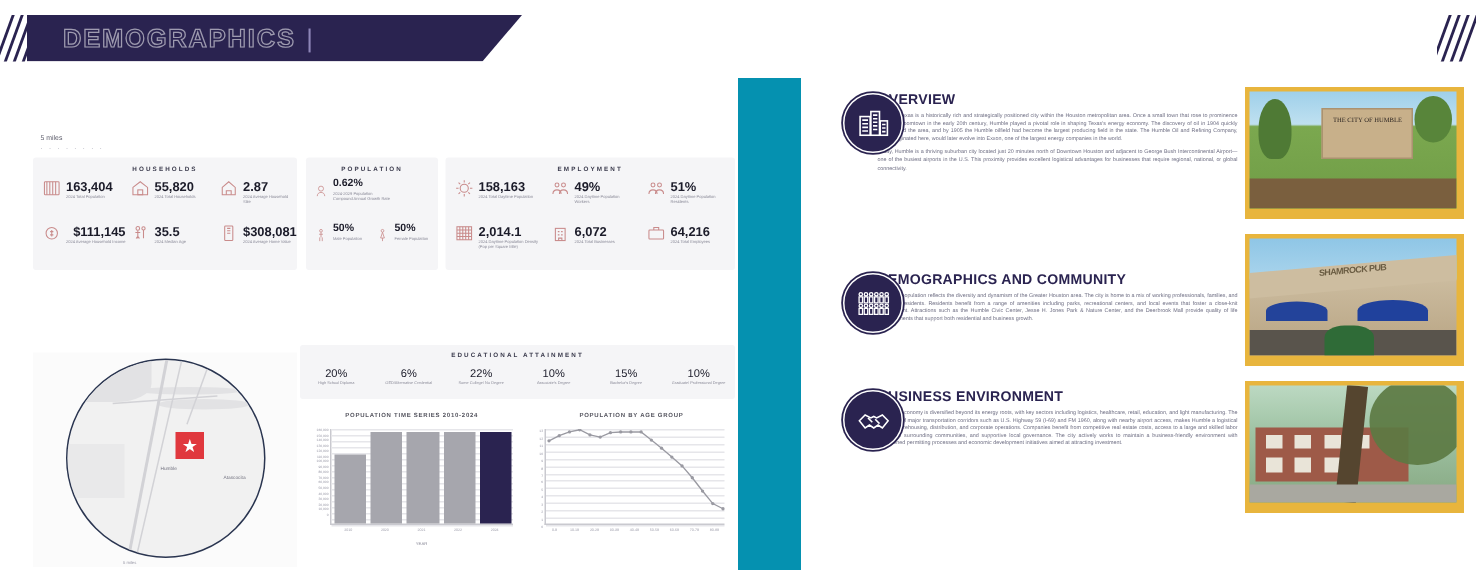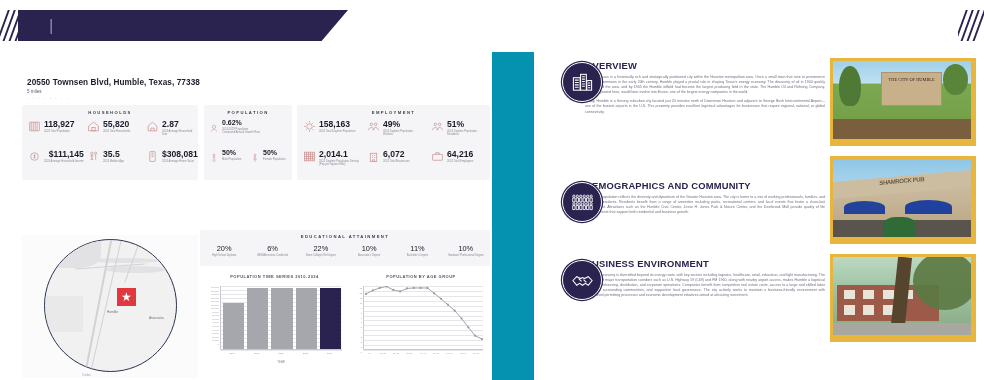--- a/index.html
+++ b/index.html
@@ -117,47 +117,47 @@
 
 <div class="page">
 
   <div class="hdr-left-hatch">
     <i style="left:2px"></i>
       <i style="left:8px"></i>
       <i style="left:14px"></i>
       <i style="left:20px"></i>
   </div>
   <div class="hdr-left">
+    <span class="hdr-outline">DEMOGRAPHICS</span>
     <span class="hdr-sep">|</span>
     <span class="hdr-solid">5 MILE</span>
   </div>
 
   <div class="hdr-right-hatch">
     <i style="left:2px"></i>
       <i style="left:8px"></i>
       <i style="left:14px"></i>
       <i style="left:20px"></i>
   </div>
 
   <div class="left-panel">
 
-    <div class="addr">20550 Townsen Blvd, Humble, Texas, 77338</div>
     <div class="addr-sub">5 miles</div>
     <div class="addr-dots">· · · · · · · ·</div>
 
     <div class="card" style="left:22px; top:53px; width:176px; height:75px;">
       <div class="card-title">HOUSEHOLDS</div>
       <div id="hh-stats">
           <div class="stat" style="left: 6px; top: 14px;">
             <span class="ico"><svg width="13" height="13" viewBox="0 0 24 24" fill="none" stroke="#c98b8b" stroke-width="1.3">
                 <rect x="3" y="4" width="18" height="16" rx="1"></rect>
                 <path d="M6 4v16M9.6 4v16M13.2 4v16M16.8 4v16"></path>
               </svg></span>
             <span>
-              <div class="val">118,927</div>
+              <div class="val">163,404</div>
               <div class="lbl">2024 Total Population</div>
             </span>
           </div>
           <div class="stat" style="left: 65px; top: 14px;">
             <span class="ico"><svg width="13" height="13" viewBox="0 0 24 24" fill="none" stroke="#c98b8b" stroke-width="1.3">
                 <path d="M3 11l9-7 9 7v9H3z"></path>
                 <rect x="9" y="14" width="6" height="6"></rect>
               </svg></span>
             <span>
               <div class="val">55,820</div>
@@ -326,21 +326,21 @@
           </div>
           <div class="edu-item">
             <div class="p">22%</div>
             <div class="l">Some College/ No Degree</div>
           </div>
           <div class="edu-item">
             <div class="p">10%</div>
             <div class="l">Associate's Degree</div>
           </div>
           <div class="edu-item">
-            <div class="p">11%</div>
+            <div class="p">15%</div>
             <div class="l">Bachelor's Degree</div>
           </div>
           <div class="edu-item">
             <div class="p">10%</div>
             <div class="l">Graduate/ Professional Degree</div>
           </div>
         </div>
     </div>
 
     <div class="map-wrap">

